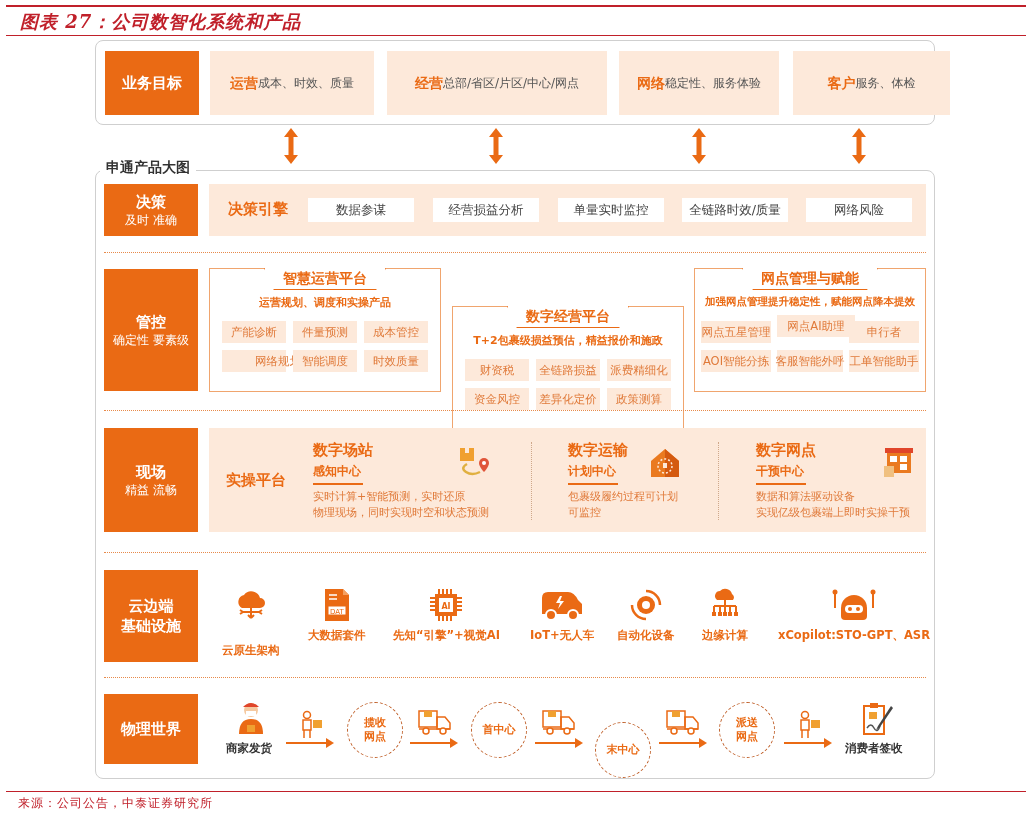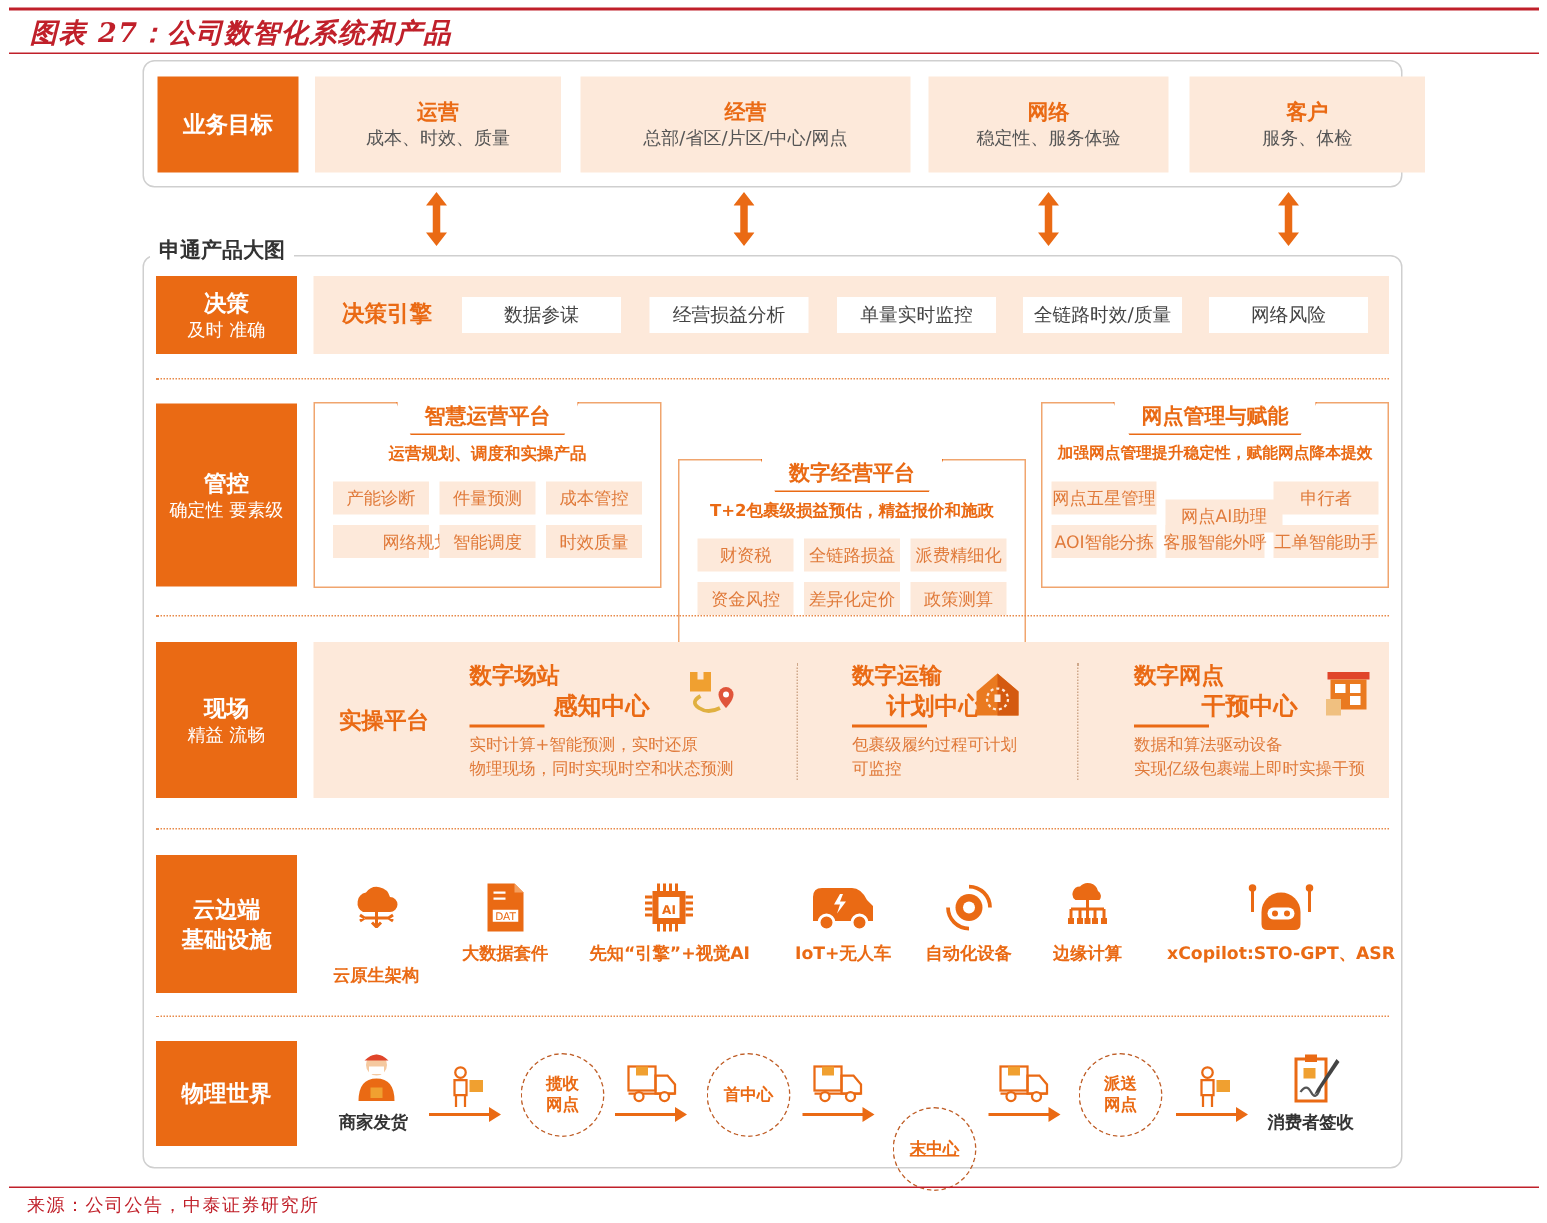--- a/index.html
+++ b/index.html
@@ -8,21 +8,21 @@
 
   .top-rule { position: absolute; left: 6px; top: 5px; width: 1020px; height: 2px; background: #c0202a; }
   .fig-title { position: absolute; left: 20px; top: 10px; font-family: "DejaVu Serif", serif; font-style: italic; font-weight: bold; font-size: 18px; color: #c0202a; letter-spacing: 1px; }
   .title-rule { position: absolute; left: 6px; top: 35px; width: 1020px; height: 1px; background: #c0202a; }
 
   .goals-box { position: absolute; left: 95px; top: 40px; width: 840px; height: 85px; border: 1.5px solid #cfcfcf; border-radius: 8px; background: #fff; }
   .orange-block { position: absolute; background: #ea6a14; color: #fff; display: flex; flex-direction: column; align-items: center; justify-content: center; text-align: center; }
   .ob-main { font-size: 15px; font-weight: bold; line-height: 20px; }
   .ob-sub { font-size: 12px; line-height: 16px; }
 
-  .goal-card { position: absolute; top: 51px; height: 64px; background: #fde9da; display: flex; flex-direction: column; align-items: center; justify-content: center; }
+  .goal-card { position: absolute; top: 51px; height: 64px; background: #fde9da; display: flex; flex-direction: row; align-items: center; justify-content: center; }
   .goal-title { color: #ea6a14; font-weight: bold; font-size: 14px; line-height: 18px; }
   .goal-sub { color: #555; font-size: 12px; line-height: 17px; }
 
   .arrow { position: absolute; top: 128px; width: 14px; height: 36px; }
 
   .map-frame { position: absolute; left: 95px; top: 170px; width: 840px; height: 609px; border: 1.5px solid #cfcfcf; border-radius: 8px; }
   .map-title-bg { position: absolute; left: 100px; top: 157px; padding: 0 6px; background: #fff; font-size: 14px; font-weight: bold; color: #333; line-height: 20px; }
 
   .band { position: absolute; background: #fde9da; }
   .engine-label { position: absolute; left: 228px; top: 200px; color: #ea6a14; font-weight: bold; font-size: 15px; }
@@ -30,21 +30,21 @@
 
   .dotted { position: absolute; left: 104px; width: 822px; height: 0; border-top: 1.5px dotted #e88a4a; }
 
   .platform { position: absolute; top: 268px; height: 124px; border: 1.5px solid #f0a56e; background: #fff; }
   .plat-tab { position: absolute; top: -1px; left: 50%; transform: translateX(-50%); height: 22px; padding: 0 18px; border-left: 1.5px solid #ea6a14; border-right: 1.5px solid #ea6a14; border-bottom: 1.5px solid #ea6a14; background: #fff; color: #ea6a14; font-weight: bold; font-size: 14px; line-height: 20px; white-space: nowrap; clip-path: polygon(0 0, 100% 0, 92% 100%, 8% 100%); }
   .plat-desc { position: absolute; top: 26px; left: 0; width: 100%; text-align: center; color: #ea6a14; font-size: 11px; font-weight: bold; }
   .plat-chip { position: absolute; height: 22px; background: #fde9da; color: #e07a3a; font-size: 11.5px; display: flex; align-items: center; justify-content: center; white-space: nowrap; }
 
   .field-item { position: absolute; top: 440px; }
   .fi-title { color: #ea6a14; font-weight: bold; font-size: 15px; line-height: 20px; }
-  .fi-center { color: #ea6a14; font-weight: bold; font-size: 16px; line-height: 18px; margin-top: 2px; text-align: center; }
+  .fi-center { color: #ea6a14; font-weight: bold; font-size: 12px; line-height: 18px; margin-top: 2px; }
   .fi-line { width: 50px; height: 1.5px; background: #ea6a14; margin: 3px 0 4px; }
   .fi-desc { color: #e07a3a; font-size: 11px; line-height: 16px; white-space: nowrap; }
   .vdots { position: absolute; top: 442px; height: 78px; width: 0; border-left: 1.5px dotted #cfa88a; }
 
   .infra-item { position: absolute; top: 588px; display: flex; flex-direction: column; align-items: center; }
   .infra-label { color: #ea6a14; font-weight: bold; font-size: 11.5px; margin-top: 6px; white-space: nowrap; }
 
   .flow-circle { position: absolute; width: 56px; height: 56px; border-radius: 50%; border: 1.5px dashed #c0602a; display: flex; flex-direction: column; align-items: center; justify-content: center; color: #ea6a14; font-weight: bold; font-size: 11px; line-height: 14px; text-align: center; }
   .flow-arrow { position: absolute; height: 2px; background: #ea6a14; }
   .flow-arrow::after { content: ""; position: absolute; right: -2px; top: -4px; border-left: 8px solid #ea6a14; border-top: 5px solid transparent; border-bottom: 5px solid transparent; }
@@ -136,21 +136,21 @@
   <div class="plat-chip" style="left:154px;top:52px;width:64px;">派费精细化</div>
   <div class="plat-chip" style="left:12px;top:81px;width:64px;">资金风控</div>
   <div class="plat-chip" style="left:83px;top:81px;width:64px;">差异化定价</div>
   <div class="plat-chip" style="left:154px;top:81px;width:64px;">政策测算</div>
 </div>
 
 <div class="platform" style="left:694px;width:232px;">
   <div class="plat-tab">网点管理与赋能</div>
   <div class="plat-desc" style="font-size:10.5px;">加强网点管理提升稳定性，赋能网点降本提效</div>
   <div class="plat-chip" style="left:6px;top:52px;width:70px;">网点五星管理</div>
-  <div class="plat-chip" style="left:82px;top:64px;width:78px;">网点AI助理</div>
+  <div class="plat-chip" style="left:82px;top:46px;width:78px;">网点AI助理</div>
   <div class="plat-chip" style="left:154px;top:52px;width:70px;">申行者</div>
   <div class="plat-chip" style="left:6px;top:81px;width:70px;">AOI智能分拣</div>
   <div class="plat-chip" style="left:82px;top:81px;width:66px;">客服智能外呼</div>
   <div class="plat-chip" style="left:154px;top:81px;width:70px;">工单智能助手</div>
 </div>
 
 <div class="dotted" style="top:410px;"></div>
 
 <div class="orange-block" style="left:104px;top:428px;width:94px;height:104px;">
   <div class="ob-main">现场</div>
@@ -328,21 +328,21 @@
 <svg class="flow-icon" style="left:542px;top:710px;" width="34" height="26" viewBox="0 0 34 26">
   <rect x="1" y="1" width="18" height="16" fill="none" stroke="#ea6a14" stroke-width="1.5"></rect>
     <rect x="6" y="1" width="8" height="6" fill="#f0a030"></rect>
   <path d="M19 7 H27 L32 13 V19 H19 Z" fill="none" stroke="#ea6a14" stroke-width="1.5"></path>
     <line x1="1" y1="19" x2="32" y2="19" stroke="#ea6a14" stroke-width="1.5"></line>
   <circle cx="8" cy="21" r="3" fill="#fff" stroke="#ea6a14" stroke-width="1.5"></circle>
     <circle cx="25" cy="21" r="3" fill="#fff" stroke="#ea6a14" stroke-width="1.5"></circle>
 </svg>
 <div class="flow-arrow" style="left:535px;top:742px;width:46px;"></div>
 
-<div class="flow-circle" style="left:595px;top:738px;text-decoration:underline;">
+<div class="flow-circle" style="left:595px;top:722px;">
   <span>末中心</span>
 </div>
 
 <svg class="flow-icon" style="left:666px;top:710px;" width="34" height="26" viewBox="0 0 34 26">
   <rect x="1" y="1" width="18" height="16" fill="none" stroke="#ea6a14" stroke-width="1.5"></rect>
     <rect x="6" y="1" width="8" height="6" fill="#f0a030"></rect>
   <path d="M19 7 H27 L32 13 V19 H19 Z" fill="none" stroke="#ea6a14" stroke-width="1.5"></path>
     <line x1="1" y1="19" x2="32" y2="19" stroke="#ea6a14" stroke-width="1.5"></line>
   <circle cx="8" cy="21" r="3" fill="#fff" stroke="#ea6a14" stroke-width="1.5"></circle>
     <circle cx="25" cy="21" r="3" fill="#fff" stroke="#ea6a14" stroke-width="1.5"></circle>

